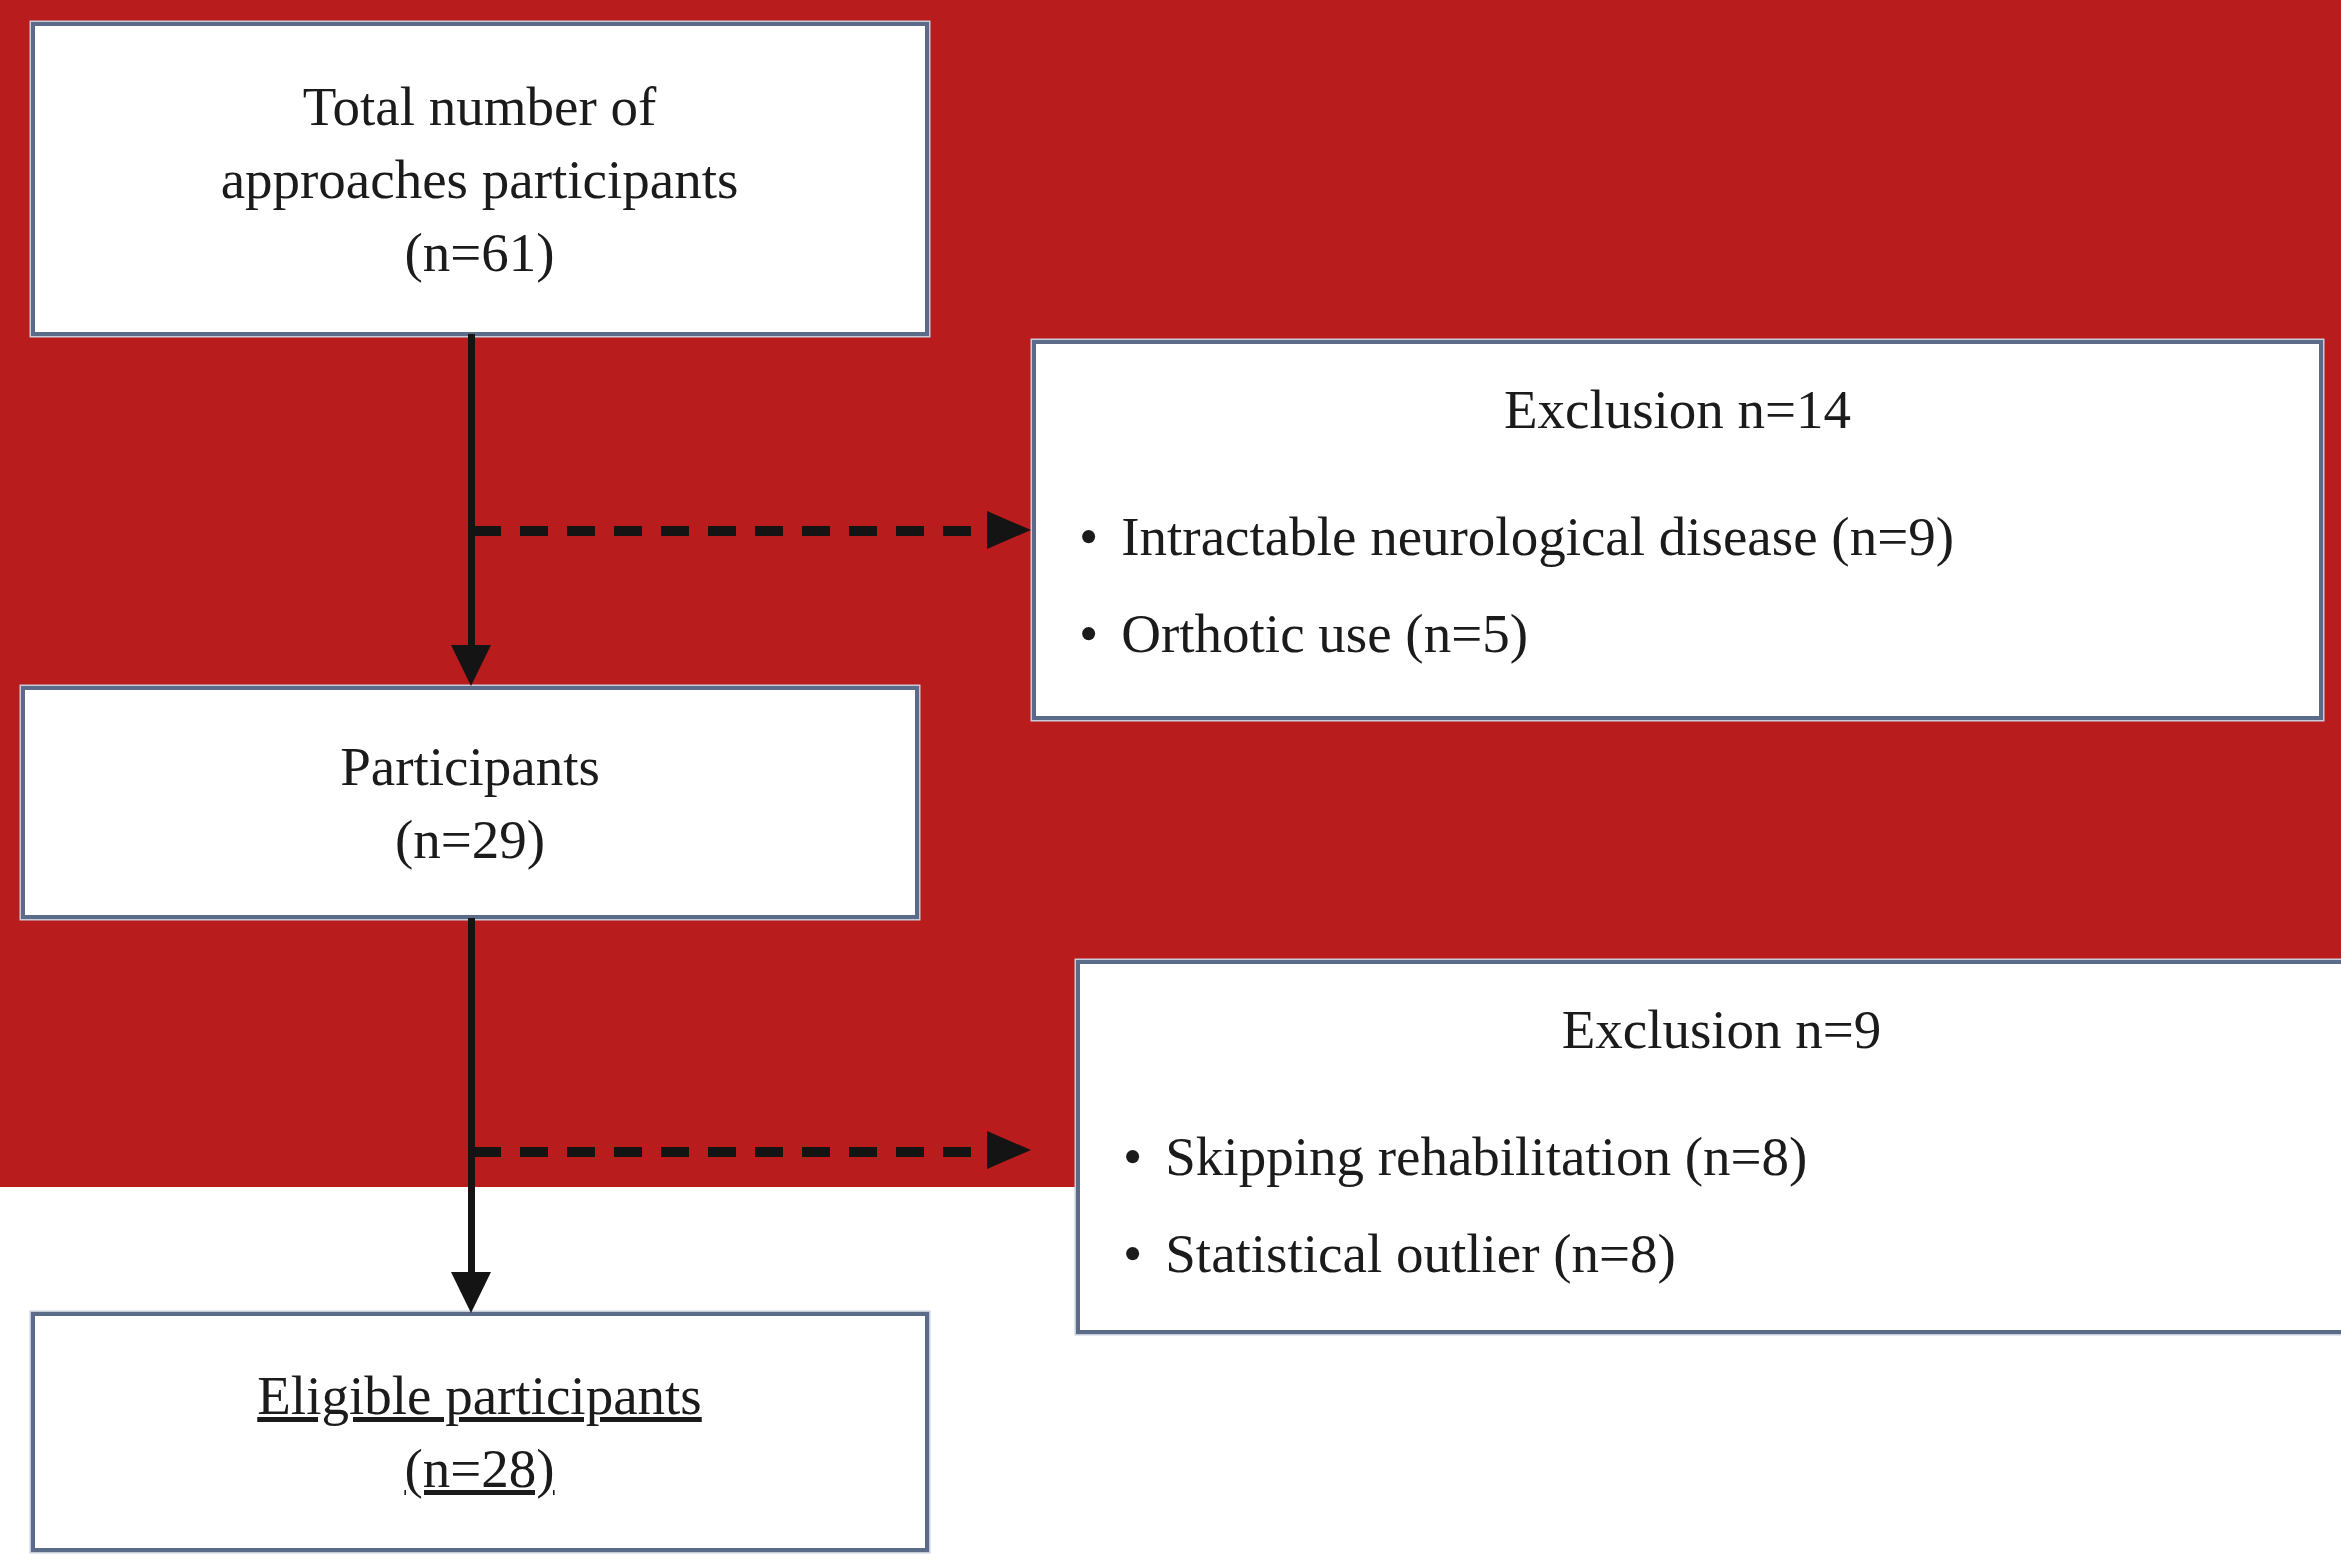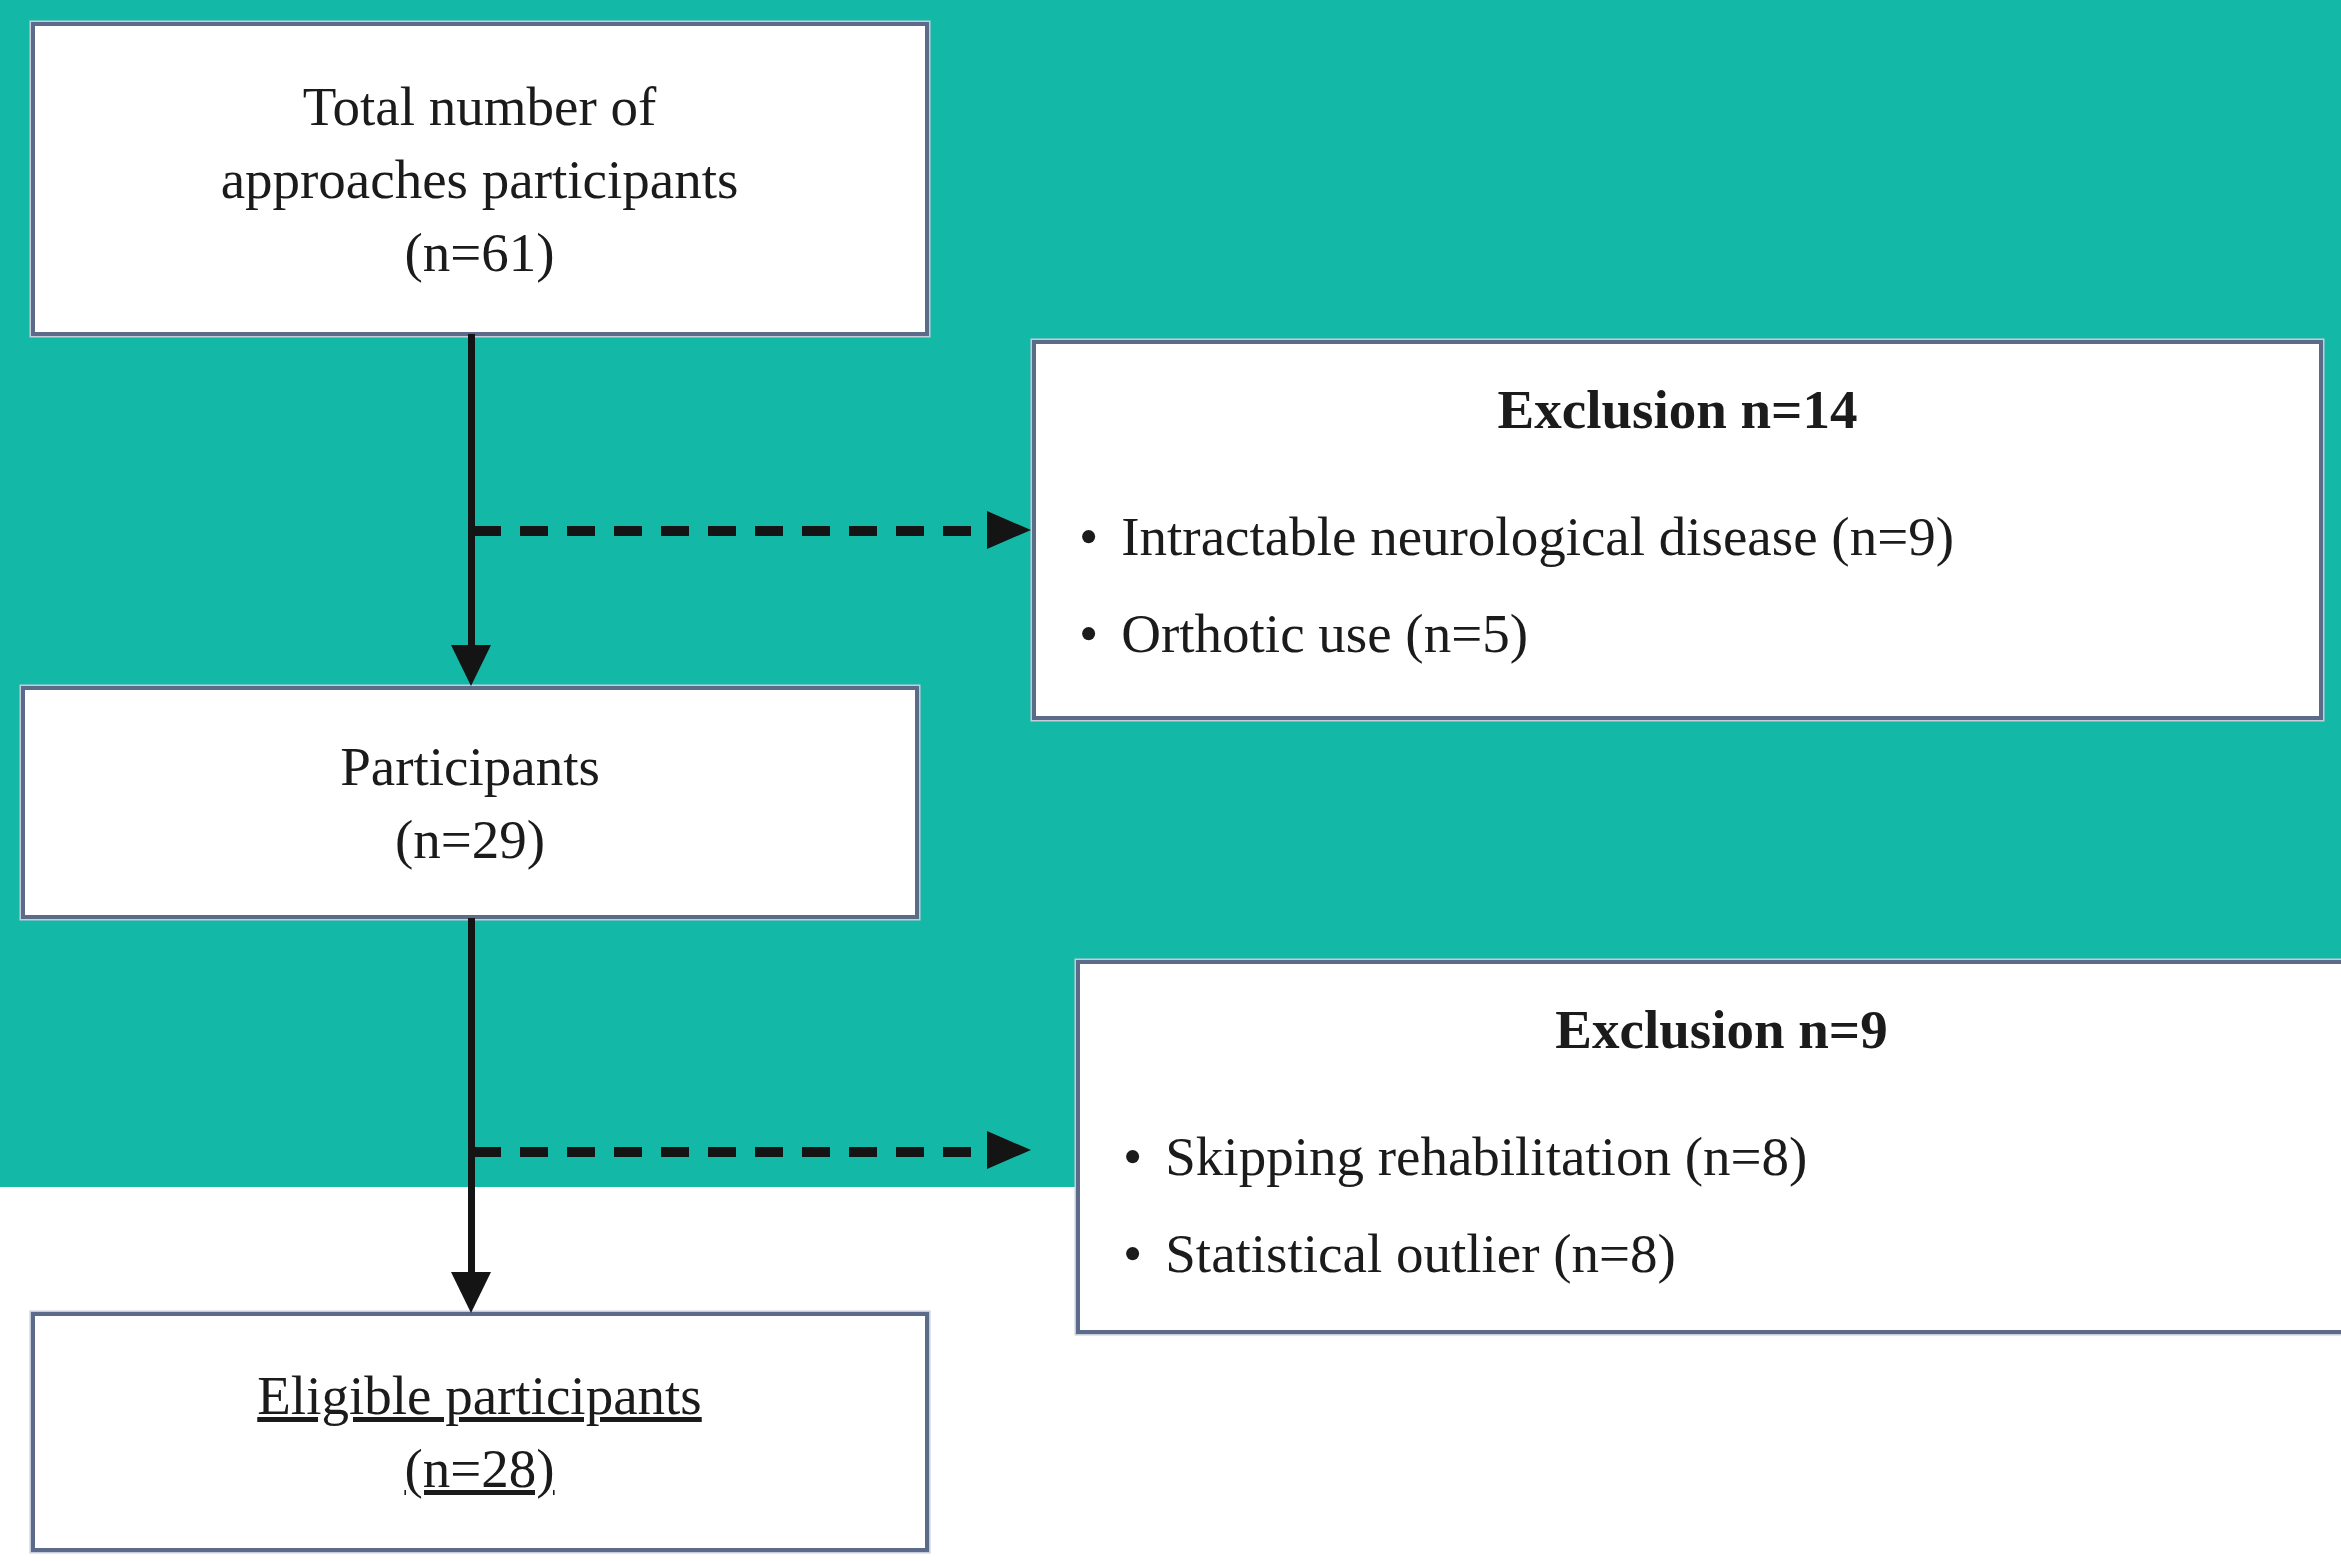--- a/index.html
+++ b/index.html
@@ -7,21 +7,21 @@
     padding: 0;
     width: 2342px;
     height: 1561px;
     background: #ffffff;
     overflow: hidden;
   }
   #canvas {
     position: relative;
     width: 2342px;
     height: 1187px;
-    background: #14b8a6;
+    background: #b91c1c;
     font-family: "Liberation Serif", "DejaVu Serif", serif;
     color: #1b1b1b;
   }
   .box {
     position: absolute;
     box-sizing: border-box;
     border: 4.4px solid #5b6b89;
     background: #ffffff;
     box-shadow: 0 0 0 1.5px #c6cdd9;
   }
@@ -34,21 +34,20 @@
     font-size: 55px;
     line-height: 73px;
   }
   .excl-box {
     font-size: 55px;
     line-height: 65px;
   }
   .excl-title {
     margin-top: 33px;
     text-align: center;
-    font-weight: bold;
   }
   .excl-item {
     text-align: left;
     padding-left: 43px;
     white-space: nowrap;
   }
   .excl-item-1 { margin-top: 62px; }
   .excl-item-2 { margin-top: 32px; }
   .bullet {
     display: inline-block;

